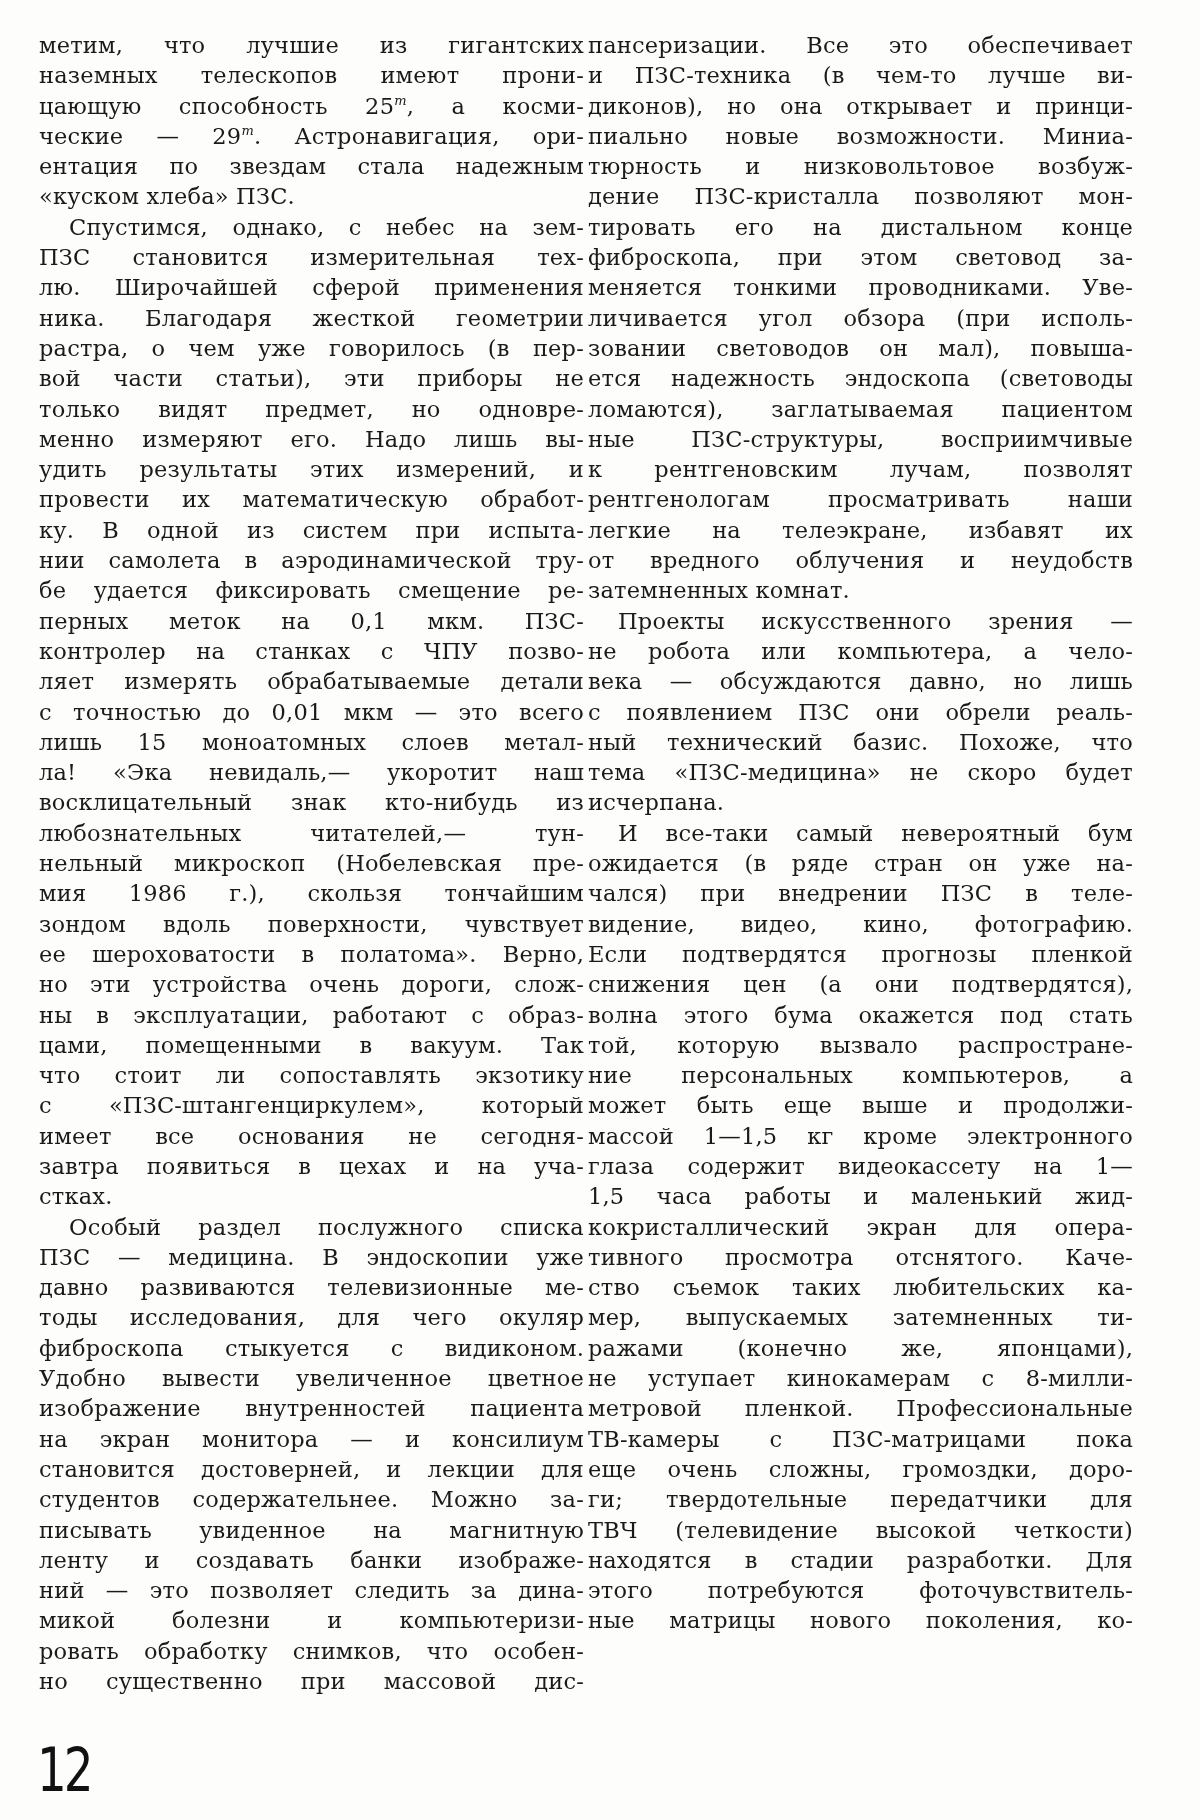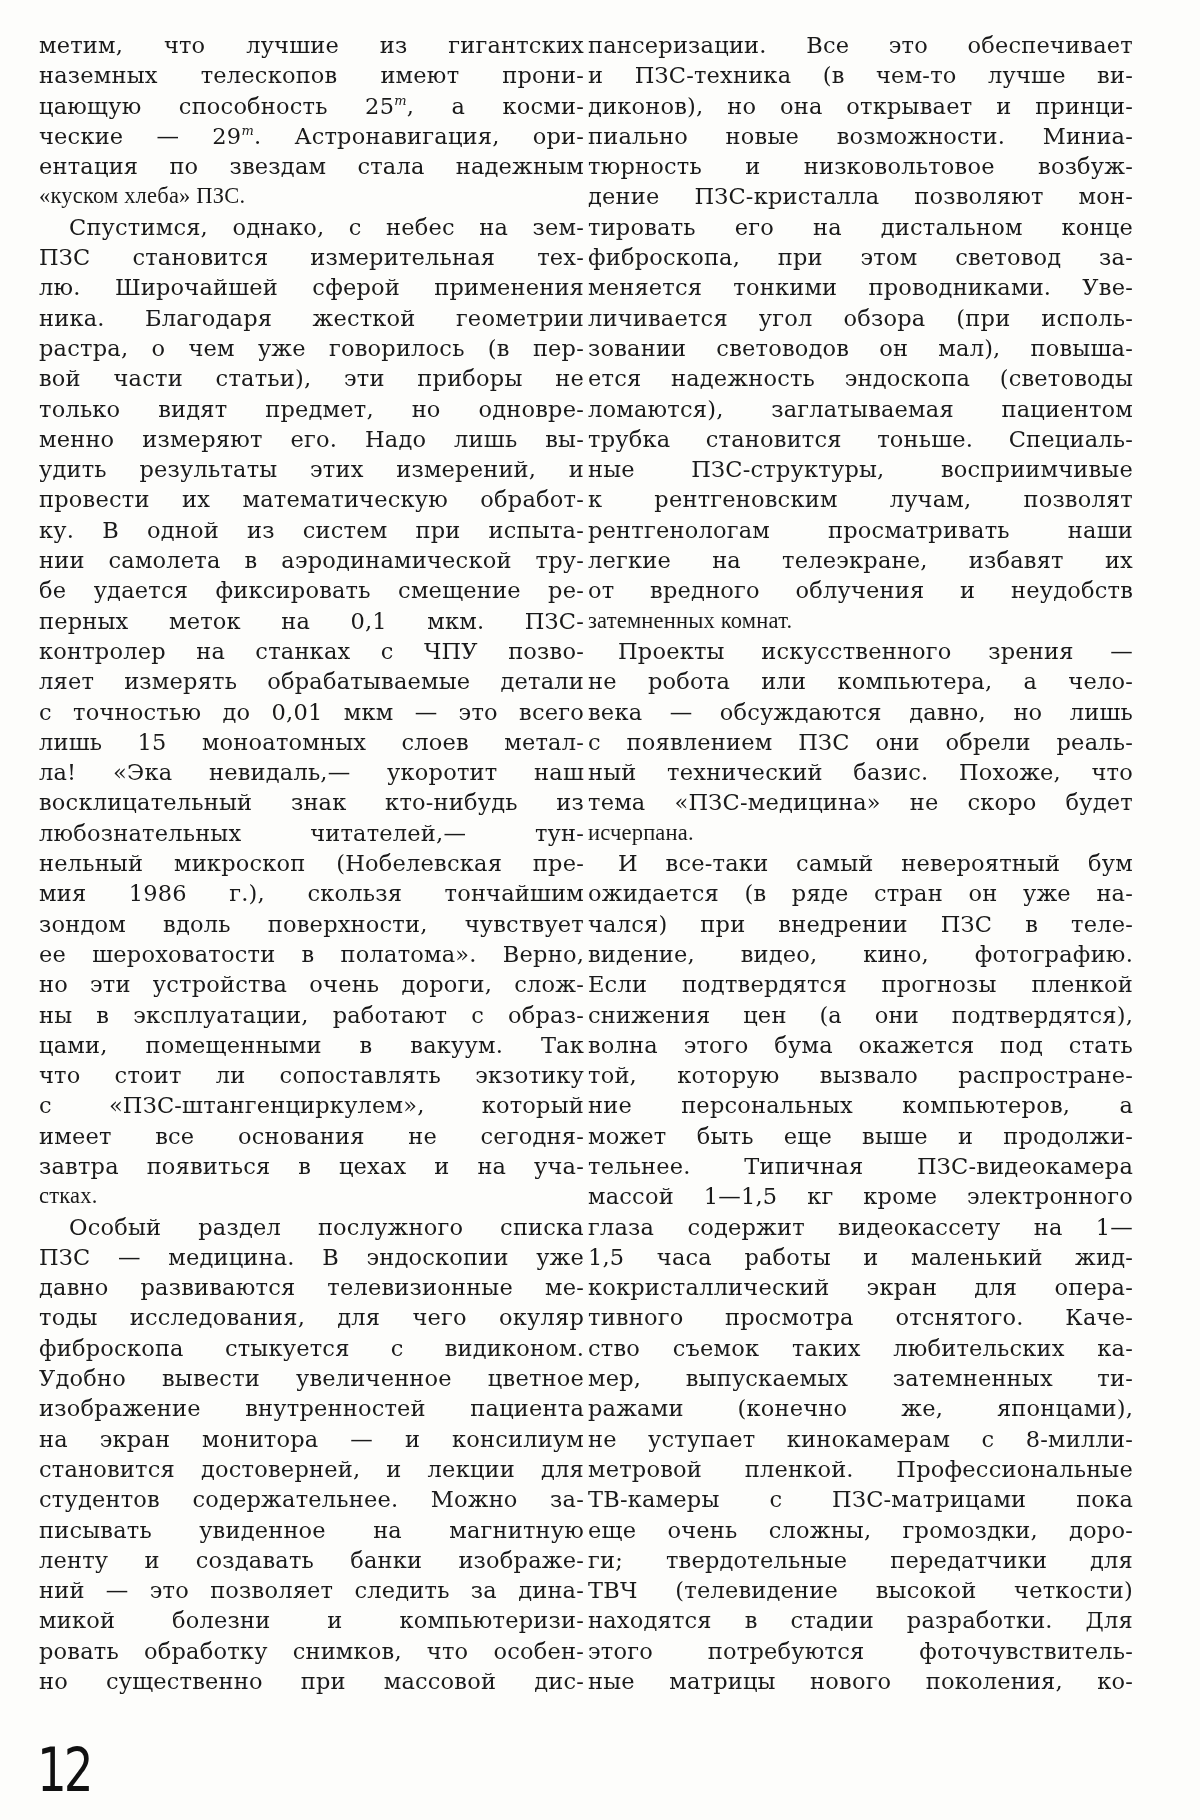--- a/index.html
+++ b/index.html
@@ -33,21 +33,20 @@
       font-size: 22.5px;
       letter-spacing: 0.2px;
       white-space: nowrap;
       text-align: justify;
       text-align-last: justify;
       overflow: visible;
     }
     .line.last {
       text-align: left;
       text-align-last: left;
-      font-family: Liberation Serif, serif;
     }
     .line.indent {
       text-indent: 30px;
     }
     sup.mag {
       font-style: italic;
       font-size: 13px;
       vertical-align: 9px;
       line-height: 0;
     }
@@ -132,21 +131,20 @@
       <div class="line">пиально новые возможности. Миниа-</div>
       <div class="line">тюрность и низковольтовое возбуж-</div>
       <div class="line">дение ПЗС-кристалла позволяют мон-</div>
       <div class="line">тировать его на дистальном конце</div>
       <div class="line">фиброскопа, при этом световод за-</div>
       <div class="line">меняется тонкими проводниками. Уве-</div>
       <div class="line">личивается угол обзора (при исполь-</div>
       <div class="line">зовании световодов он мал), повыша-</div>
       <div class="line">ется надежность эндоскопа (световоды</div>
       <div class="line">ломаются), заглатываемая пациентом</div>
-      <div class="line">трубка становится тоньше. Специаль-</div>
       <div class="line">ные ПЗС-структуры, восприимчивые</div>
       <div class="line">к рентгеновским лучам, позволят</div>
       <div class="line">рентгенологам просматривать наши</div>
       <div class="line">легкие на телеэкране, избавят их</div>
       <div class="line">от вредного облучения и неудобств</div>
       <div class="line last">затемненных комнат.</div>
       <div class="line indent">Проекты искусственного зрения —</div>
       <div class="line">не робота или компьютера, а чело-</div>
       <div class="line">века — обсуждаются давно, но лишь</div>
       <div class="line">с появлением ПЗС они обрели реаль-</div>
@@ -156,21 +154,20 @@
       <div class="line indent">И все-таки самый невероятный бум</div>
       <div class="line">ожидается (в ряде стран он уже на-</div>
       <div class="line">чался) при внедрении ПЗС в теле-</div>
       <div class="line">видение, видео, кино, фотографию.</div>
       <div class="line">Если подтвердятся прогнозы пленкой</div>
       <div class="line">снижения цен (а они подтвердятся),</div>
       <div class="line">волна этого бума окажется под стать</div>
       <div class="line">той, которую вызвало распростране-</div>
       <div class="line">ние персональных компьютеров, а</div>
       <div class="line">может быть еще выше и продолжи-</div>
-      <div class="line">тельнее. Типичная ПЗС-видеокамера</div>
       <div class="line">массой 1—1,5 кг кроме электронного</div>
       <div class="line">глаза содержит видеокассету на 1—</div>
       <div class="line">1,5 часа работы и маленький жид-</div>
       <div class="line">кокристаллический экран для опера-</div>
       <div class="line">тивного просмотра отснятого. Каче-</div>
       <div class="line">ство съемок таких любительских ка-</div>
       <div class="line">мер, выпускаемых затемненных ти-</div>
       <div class="line">ражами (конечно же, японцами),</div>
       <div class="line">не уступает кинокамерам с 8-милли-</div>
       <div class="line">метровой пленкой. Профессиональные</div>

